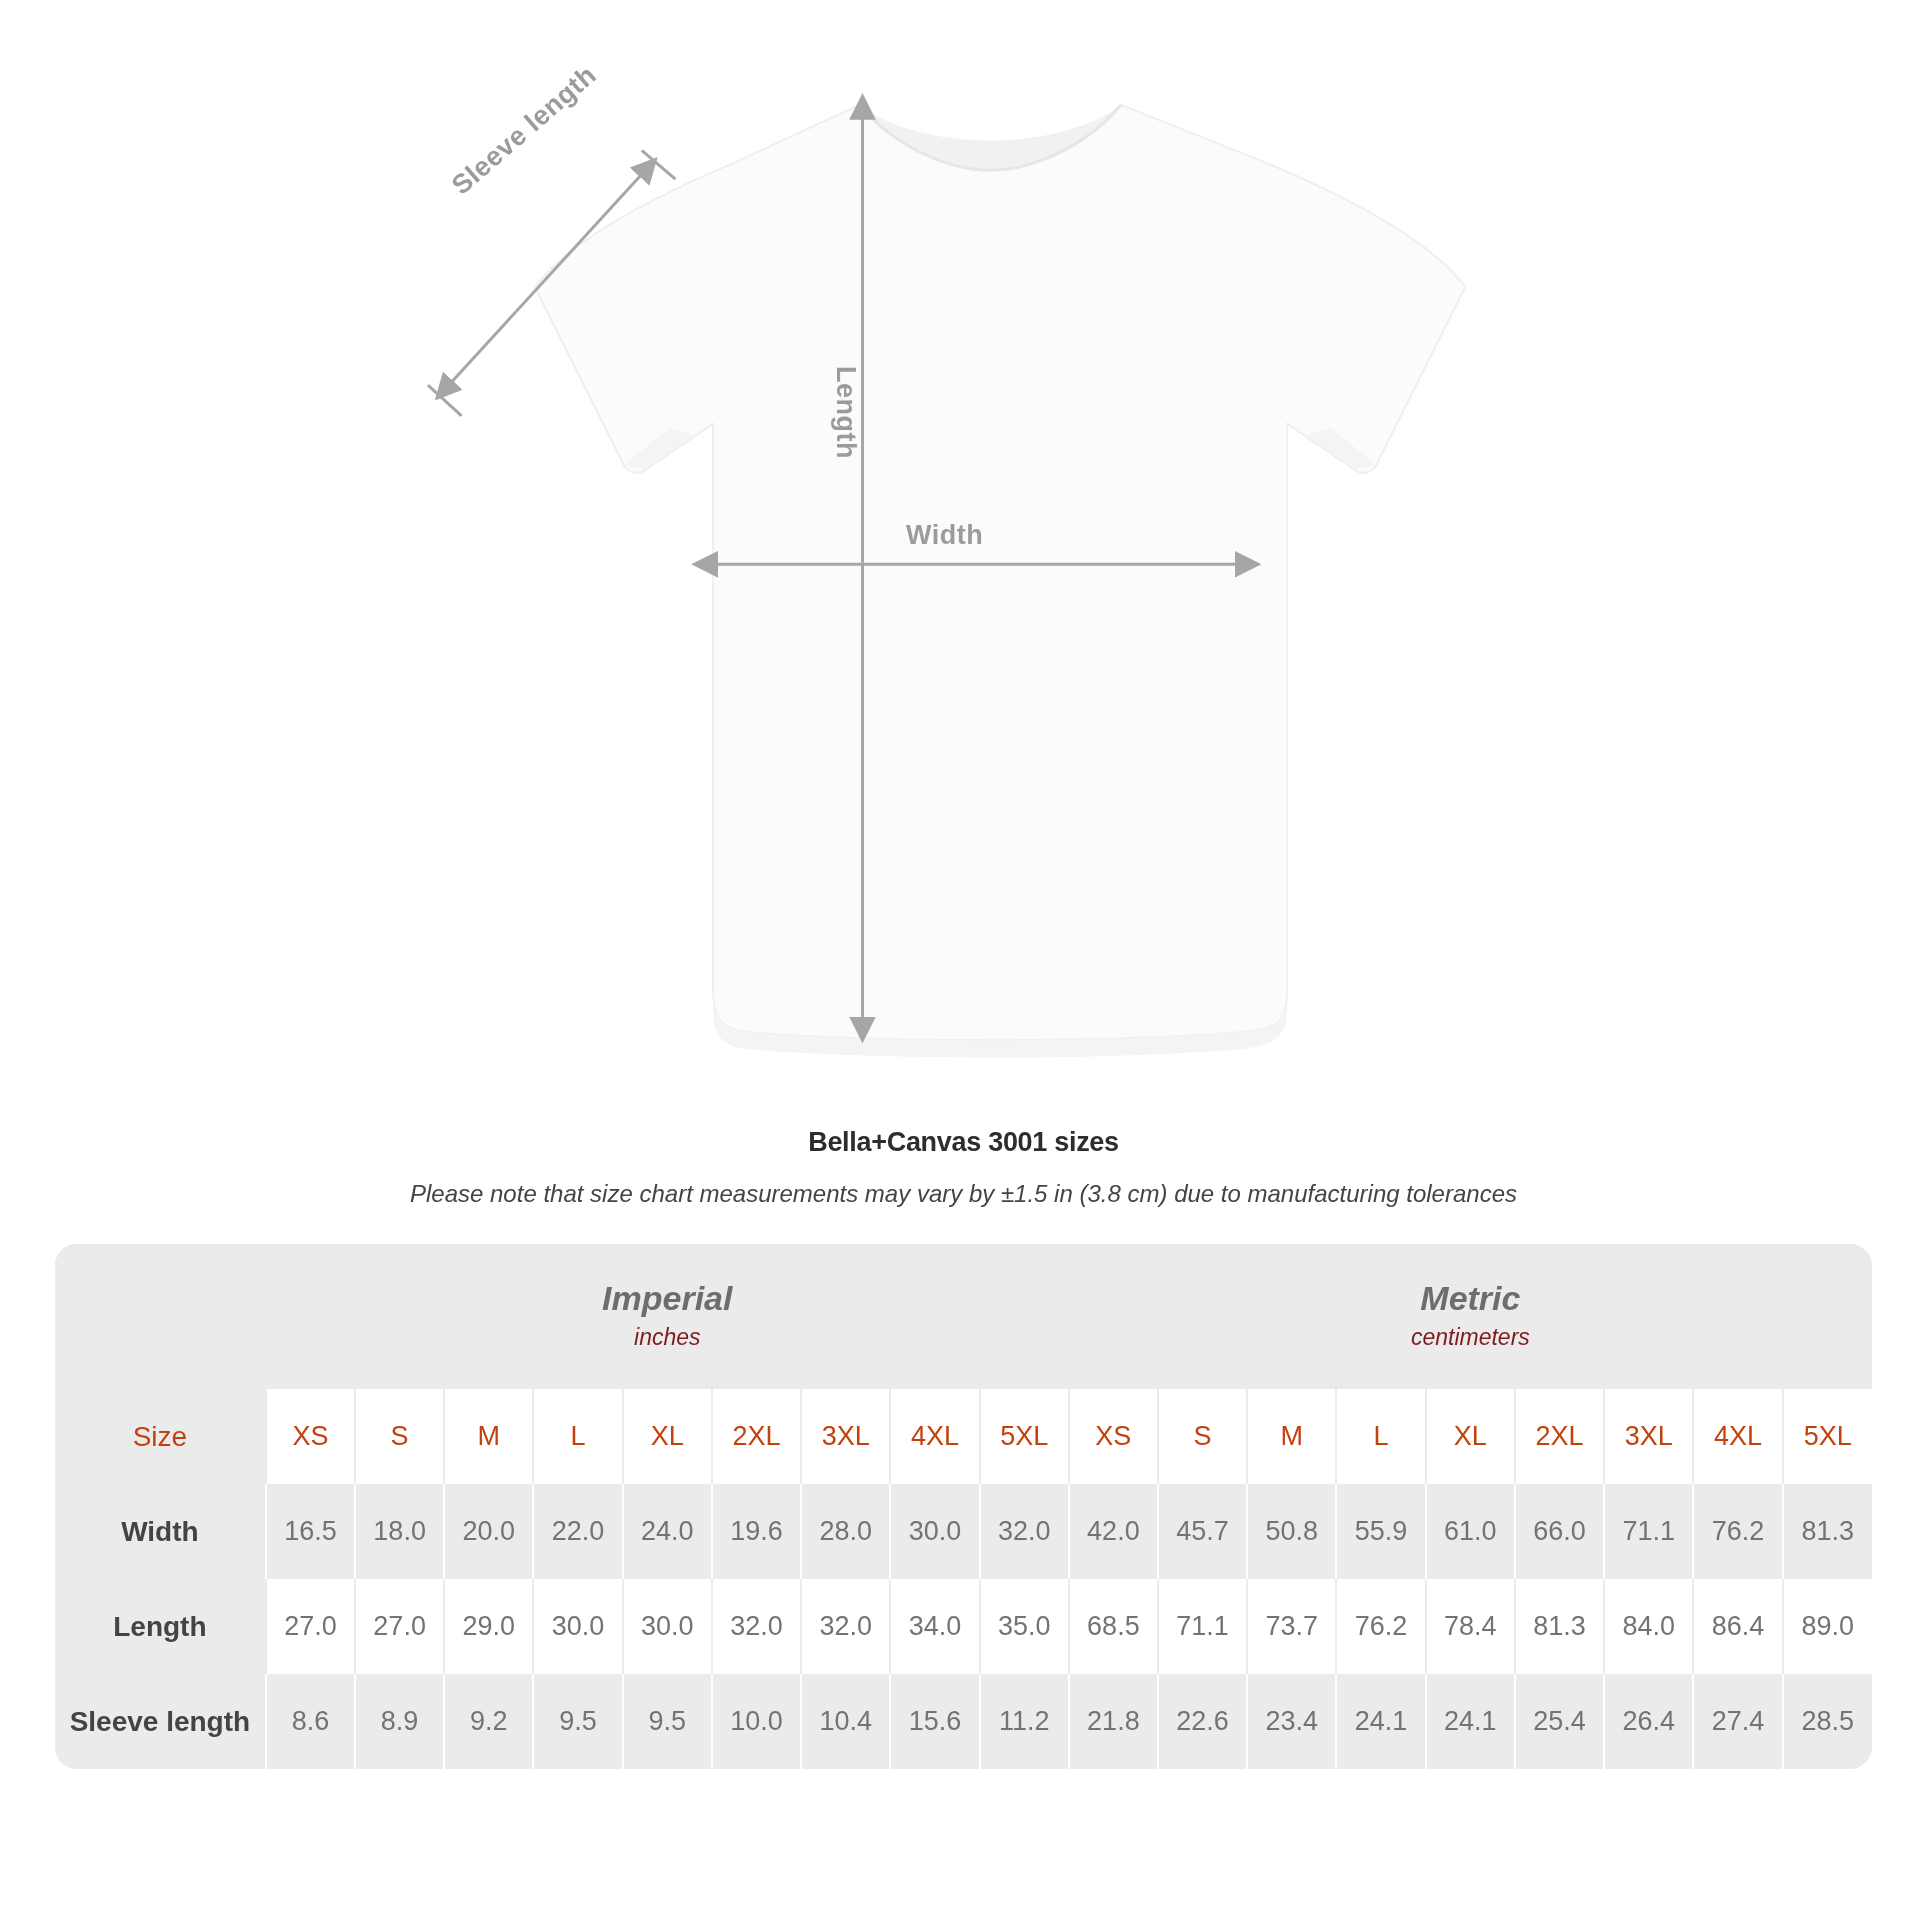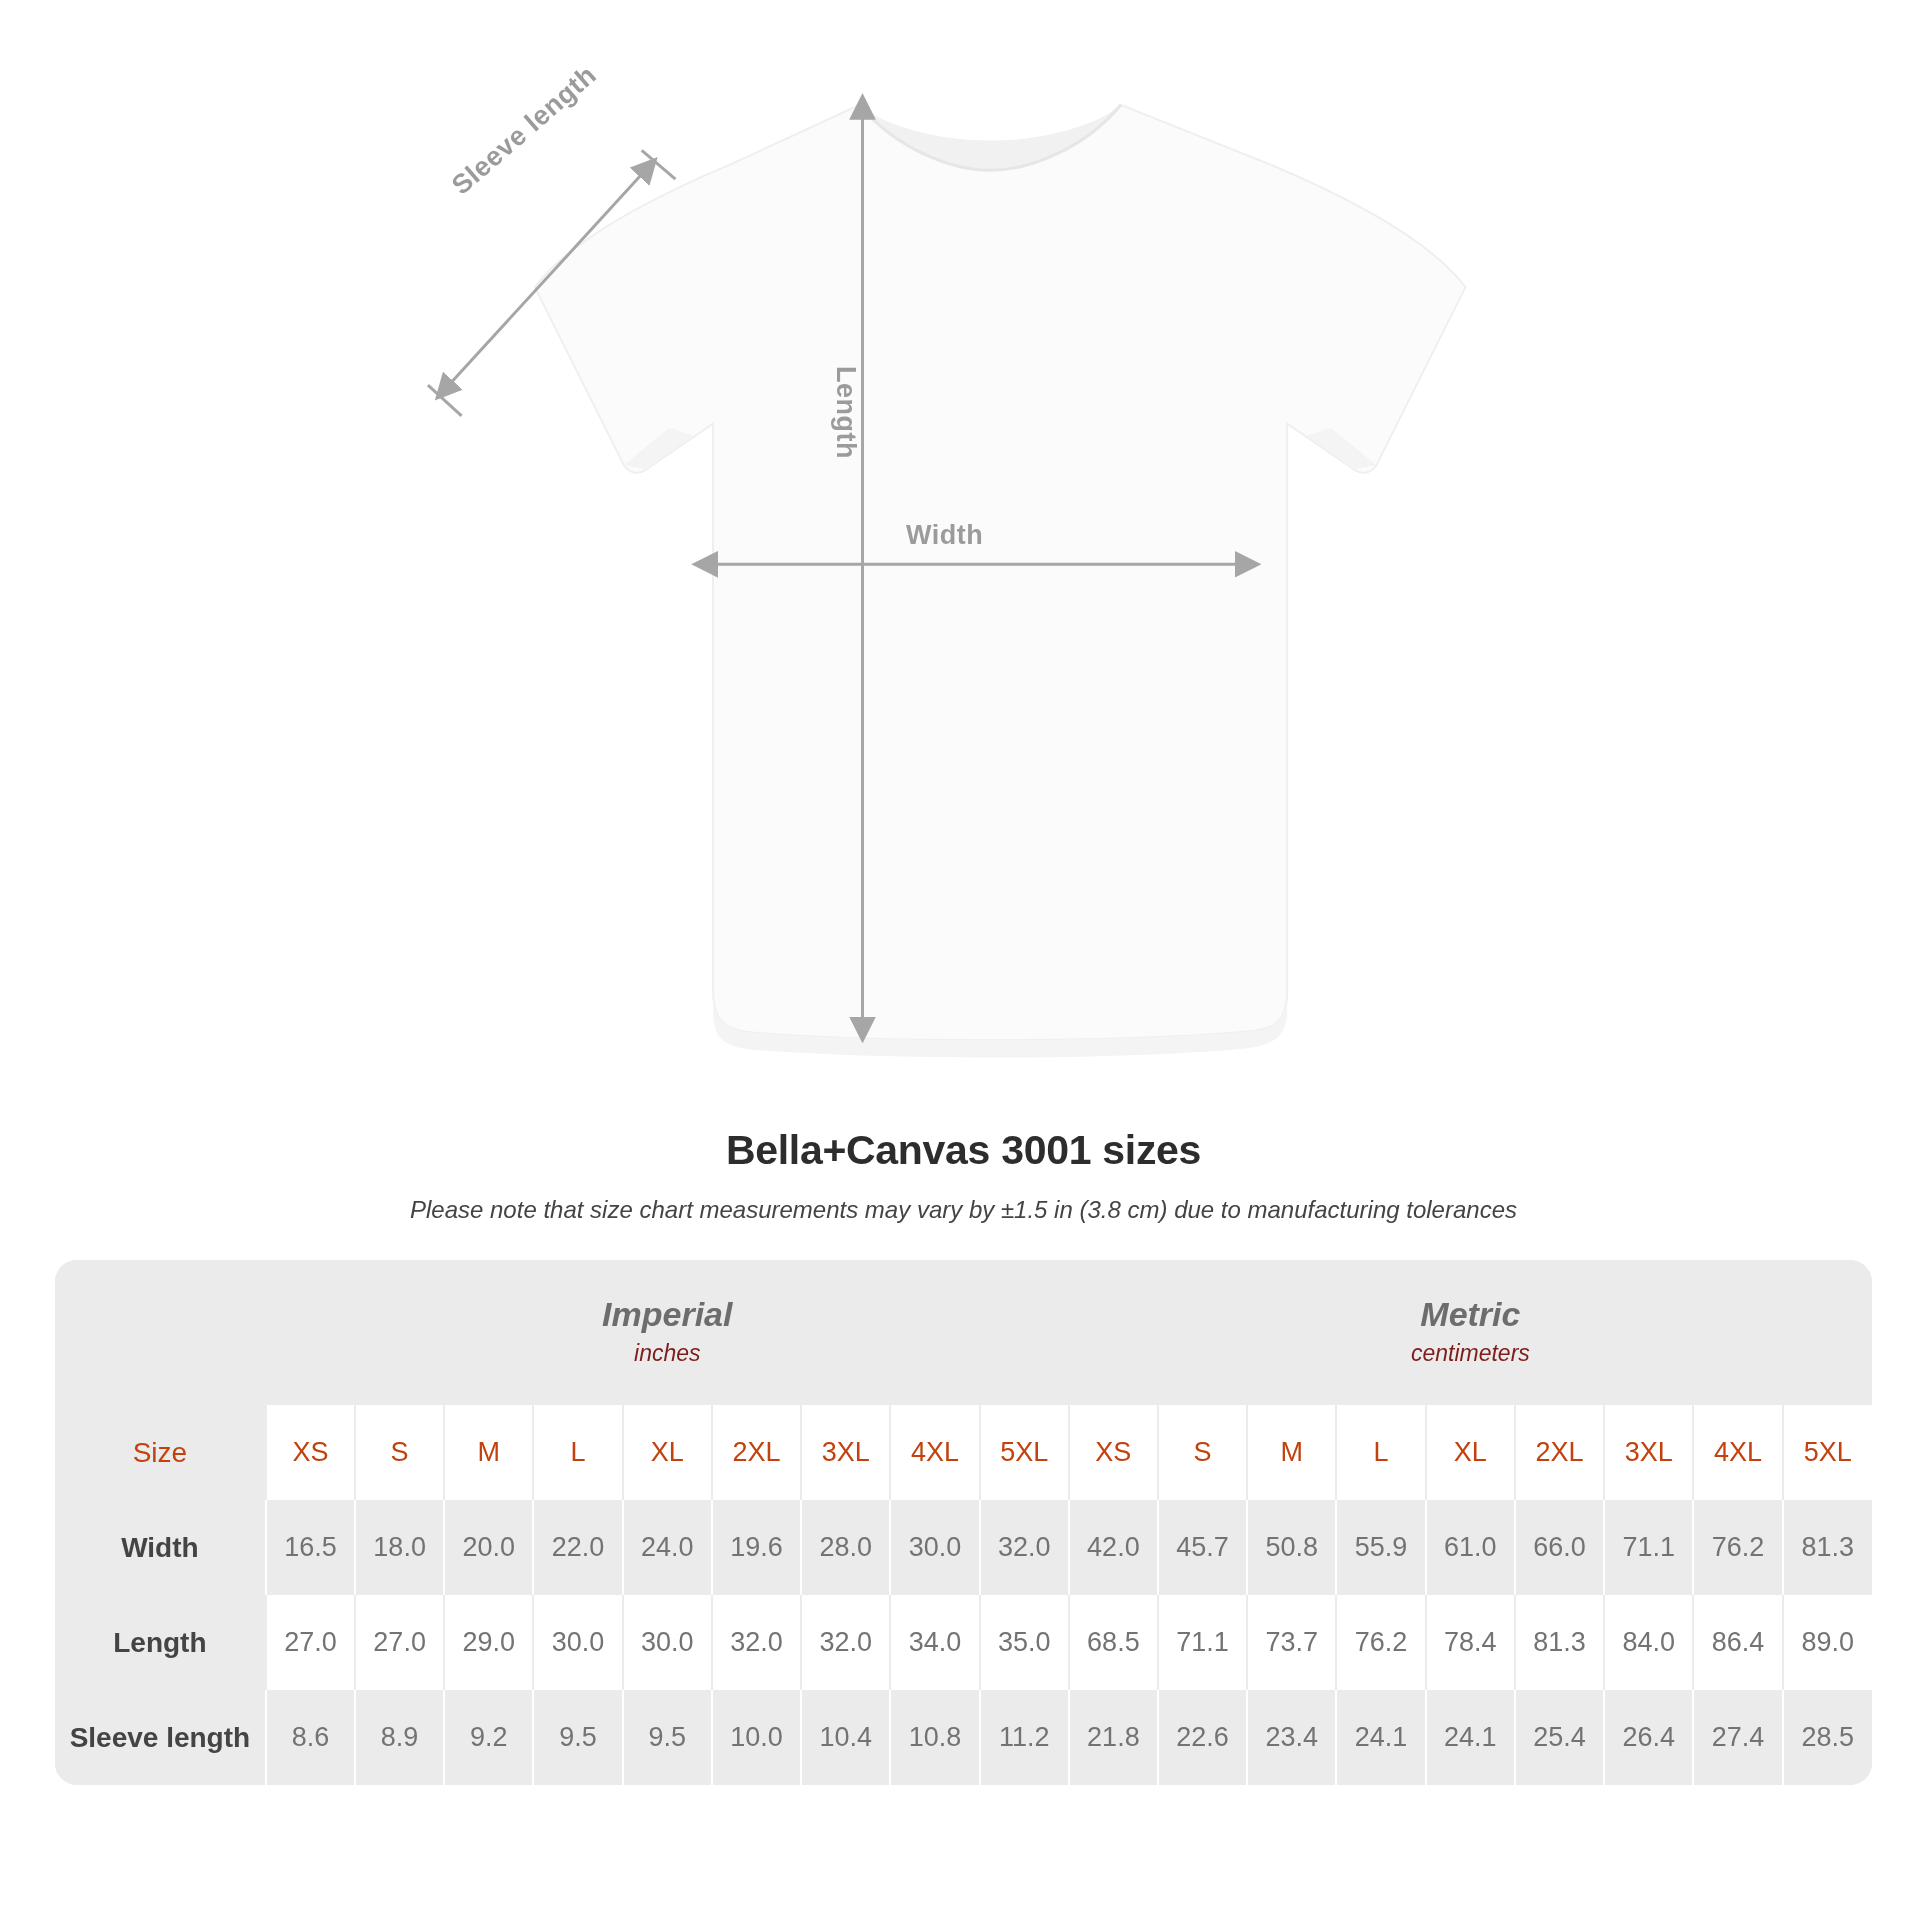--- a/index.html
+++ b/index.html
@@ -55,21 +55,21 @@
     transform: rotate(-41deg);
     transform-origin: left top;
   }
 
   
   .title-block {
     text-align: center;
     margin-top: 38px;
   }
   .chart-title {
-    font-size: 41px;
+    font-size: 27px;
     font-weight: bold;
     color: #2d2d2d;
     margin: 0 0 22px 0;
     letter-spacing: -0.3px;
   }
   .chart-note {
     font-size: 24px;
     font-style: italic;
     color: #444444;
     margin: 15px;
@@ -307,21 +307,21 @@
 
         <tr class="data-row row-odd">
           <td class="rowlabel">Sleeve length</td>
           <td class="val">8.6</td>
           <td class="val">8.9</td>
           <td class="val">9.2</td>
           <td class="val">9.5</td>
           <td class="val">9.5</td>
           <td class="val">10.0</td>
           <td class="val">10.4</td>
-          <td class="val">10.8</td>
+          <td class="val">15.6</td>
           <td class="val">11.2</td>
           <td class="val">21.8</td>
           <td class="val">22.6</td>
           <td class="val">23.4</td>
           <td class="val">24.1</td>
           <td class="val">24.1</td>
           <td class="val">25.4</td>
           <td class="val">26.4</td>
           <td class="val">27.4</td>
           <td class="val">28.5</td>

